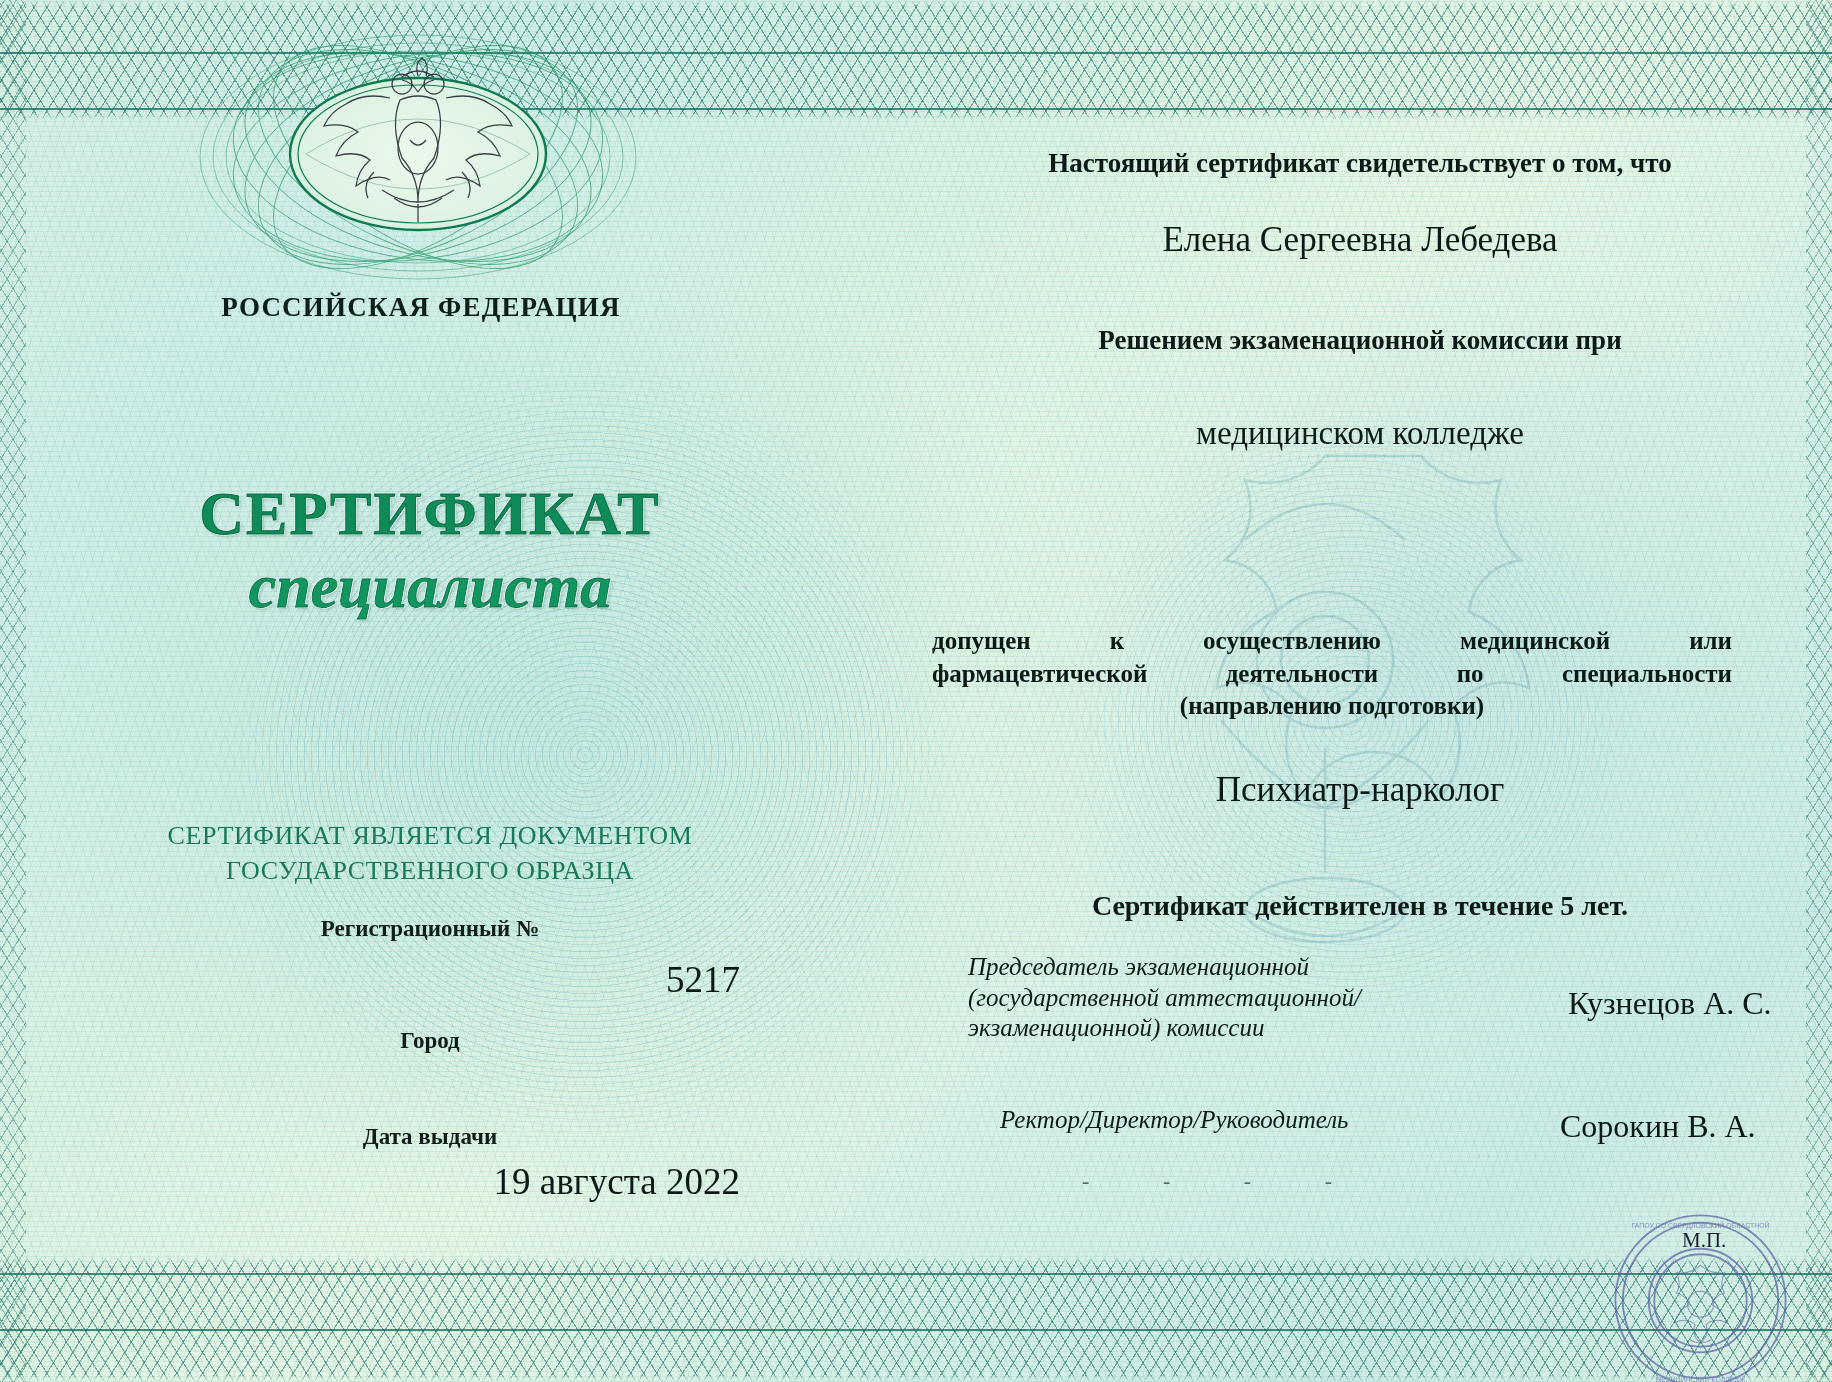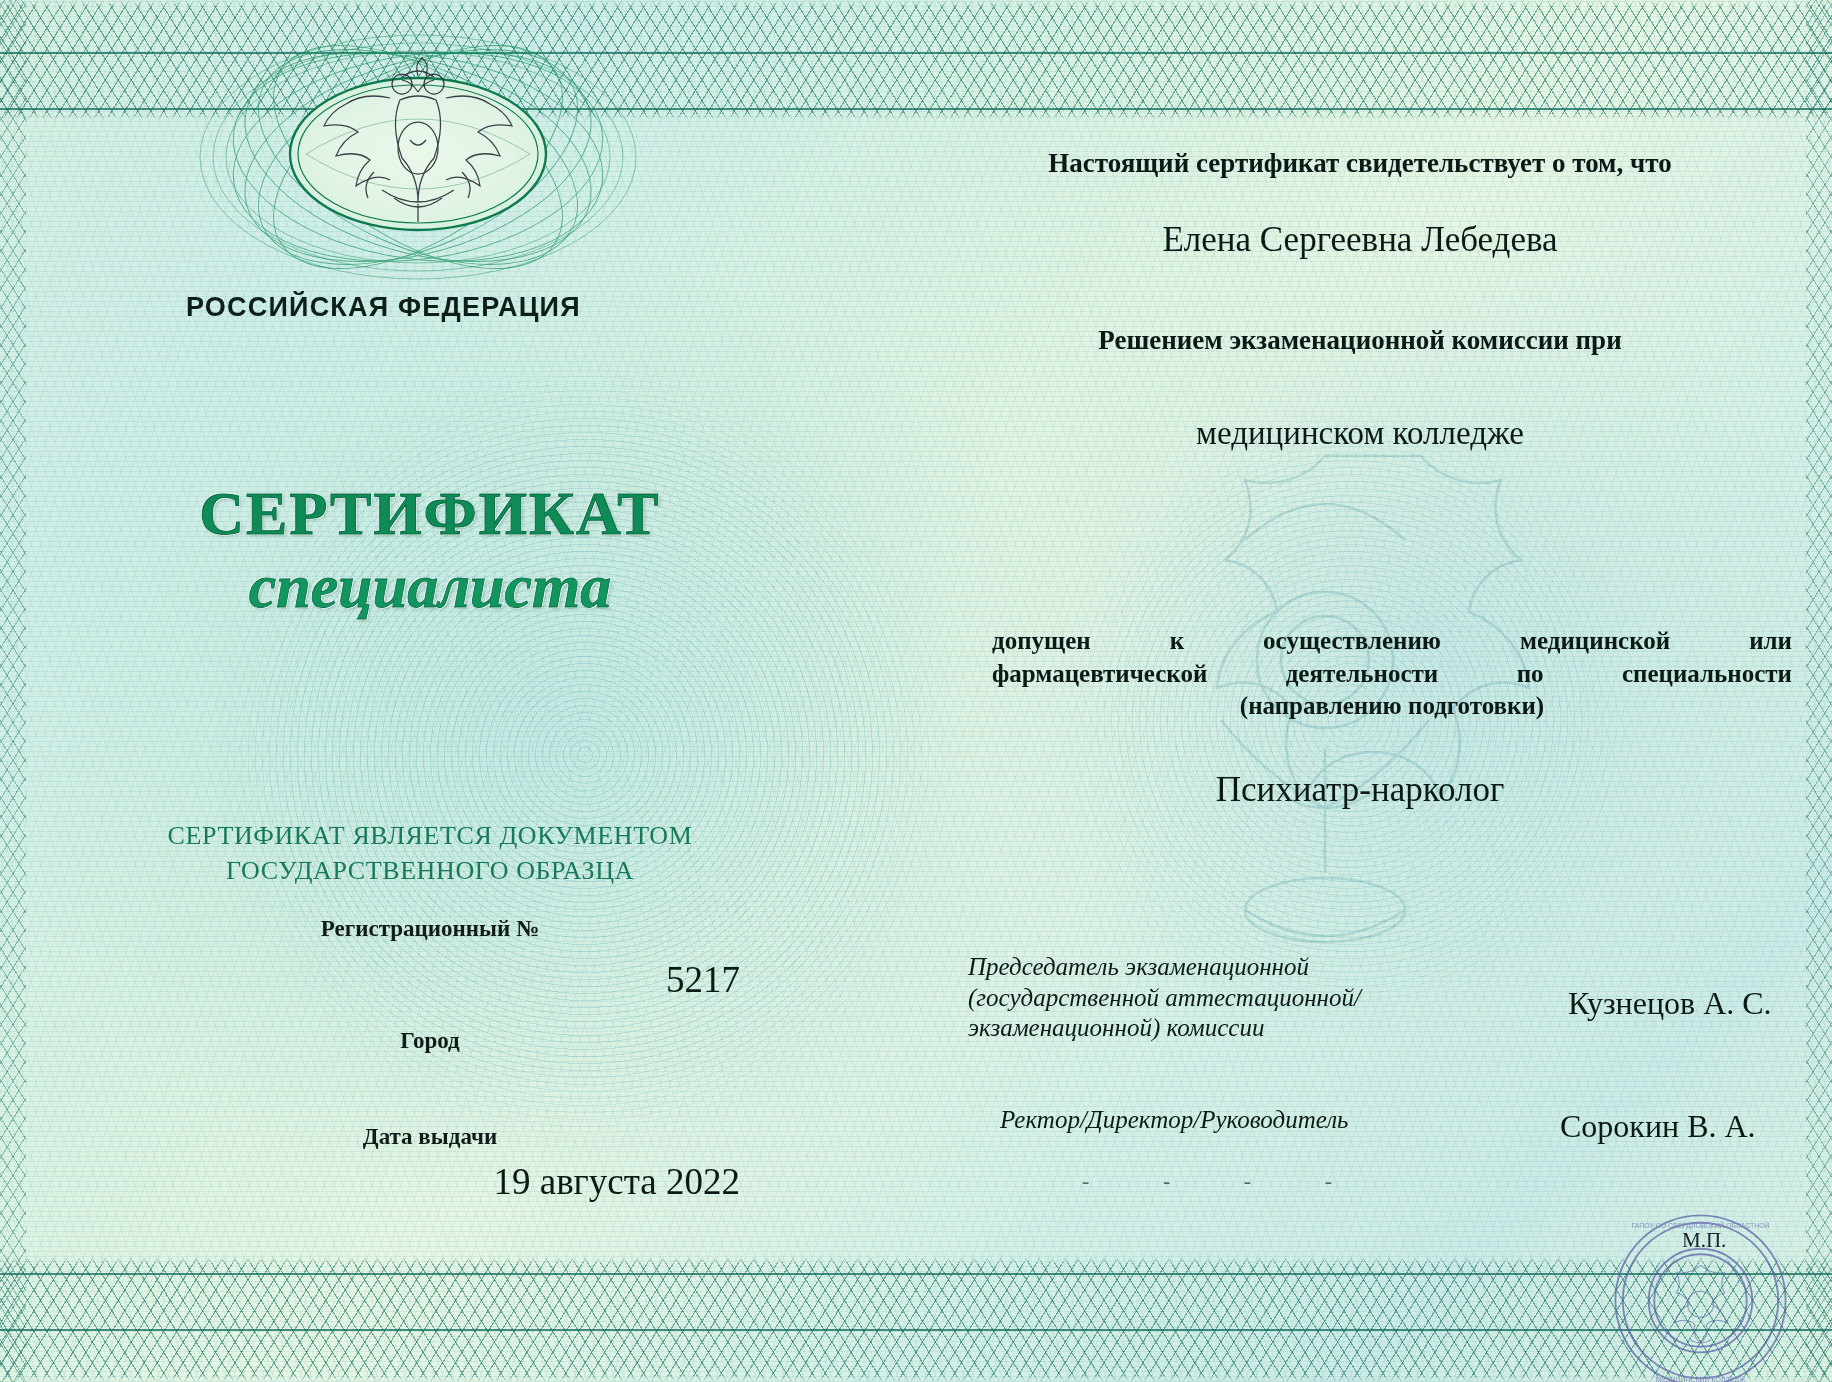--- a/index.html
+++ b/index.html
@@ -113,21 +113,22 @@
     position: absolute;
     inset: 0;
   }
 
   
   .rf-title {
     position: absolute;
     left: 186px;
     top: 292px;
     width: 470px;
-    font-family: Liberation Sans, sans-serif;
+    text-align: center;
+    font-family: Liberation Serif, serif;
     font-weight: bold;
     font-size: 27px;
     letter-spacing: 1.2px;
     color: #0d1f1a;
   }
   .cert-big {
     position: absolute;
     left: 120px;
     top: 478px;
     width: 620px;
@@ -209,21 +210,21 @@
   }
   #commission-line {
     left: 940px; top: 325px; width: 840px;
     font-size: 27px; font-weight: bold;
   }
   #org-name {
     left: 960px; top: 412px; width: 800px;
     font-size: 33px; line-height: 1.28;
   }
   #permit-text {
-    left: 992px; top: 625px; width: 800px;
+    left: 932px; top: 625px; width: 800px;
     font-size: 25px; font-weight: bold; line-height: 1.3;
     text-align: center;
   }
   #permit-text .just {
     display: block;
     text-align: justify;
     text-align-last: justify;
   }
   #speciality {
     left: 960px; top: 770px; width: 800px;
@@ -397,20 +398,21 @@
     <div>медицинском колледже</div>
   </div>
 
   <div class="r-line" id="permit-text">
     <span class="just">допущен к осуществлению медицинской или</span>
     <span class="just">фармацевтической деятельности по специальности</span>
     <span>(направлению подготовки)</span>
   </div>
 
   <div class="r-line" id="speciality">Психиатр-нарколог</div>
+  <div class="r-line" id="validity">Сертификат действителен в течение 5 лет.</div>
 
   <div class="sig-role" id="chair-role">
     <div>Председатель экзаменационной</div>
     <div>(государственной  аттестационной/</div>
     <div>экзаменационной) комиссии</div>
   </div>
   <div class="sig-name" id="chair-name">Кузнецов А. С.</div>
 
   <div class="sig-role" id="rector-role">Ректор/Директор/Руководитель</div>
   <div class="sig-name" id="rector-name">Сорокин В. А.</div>

